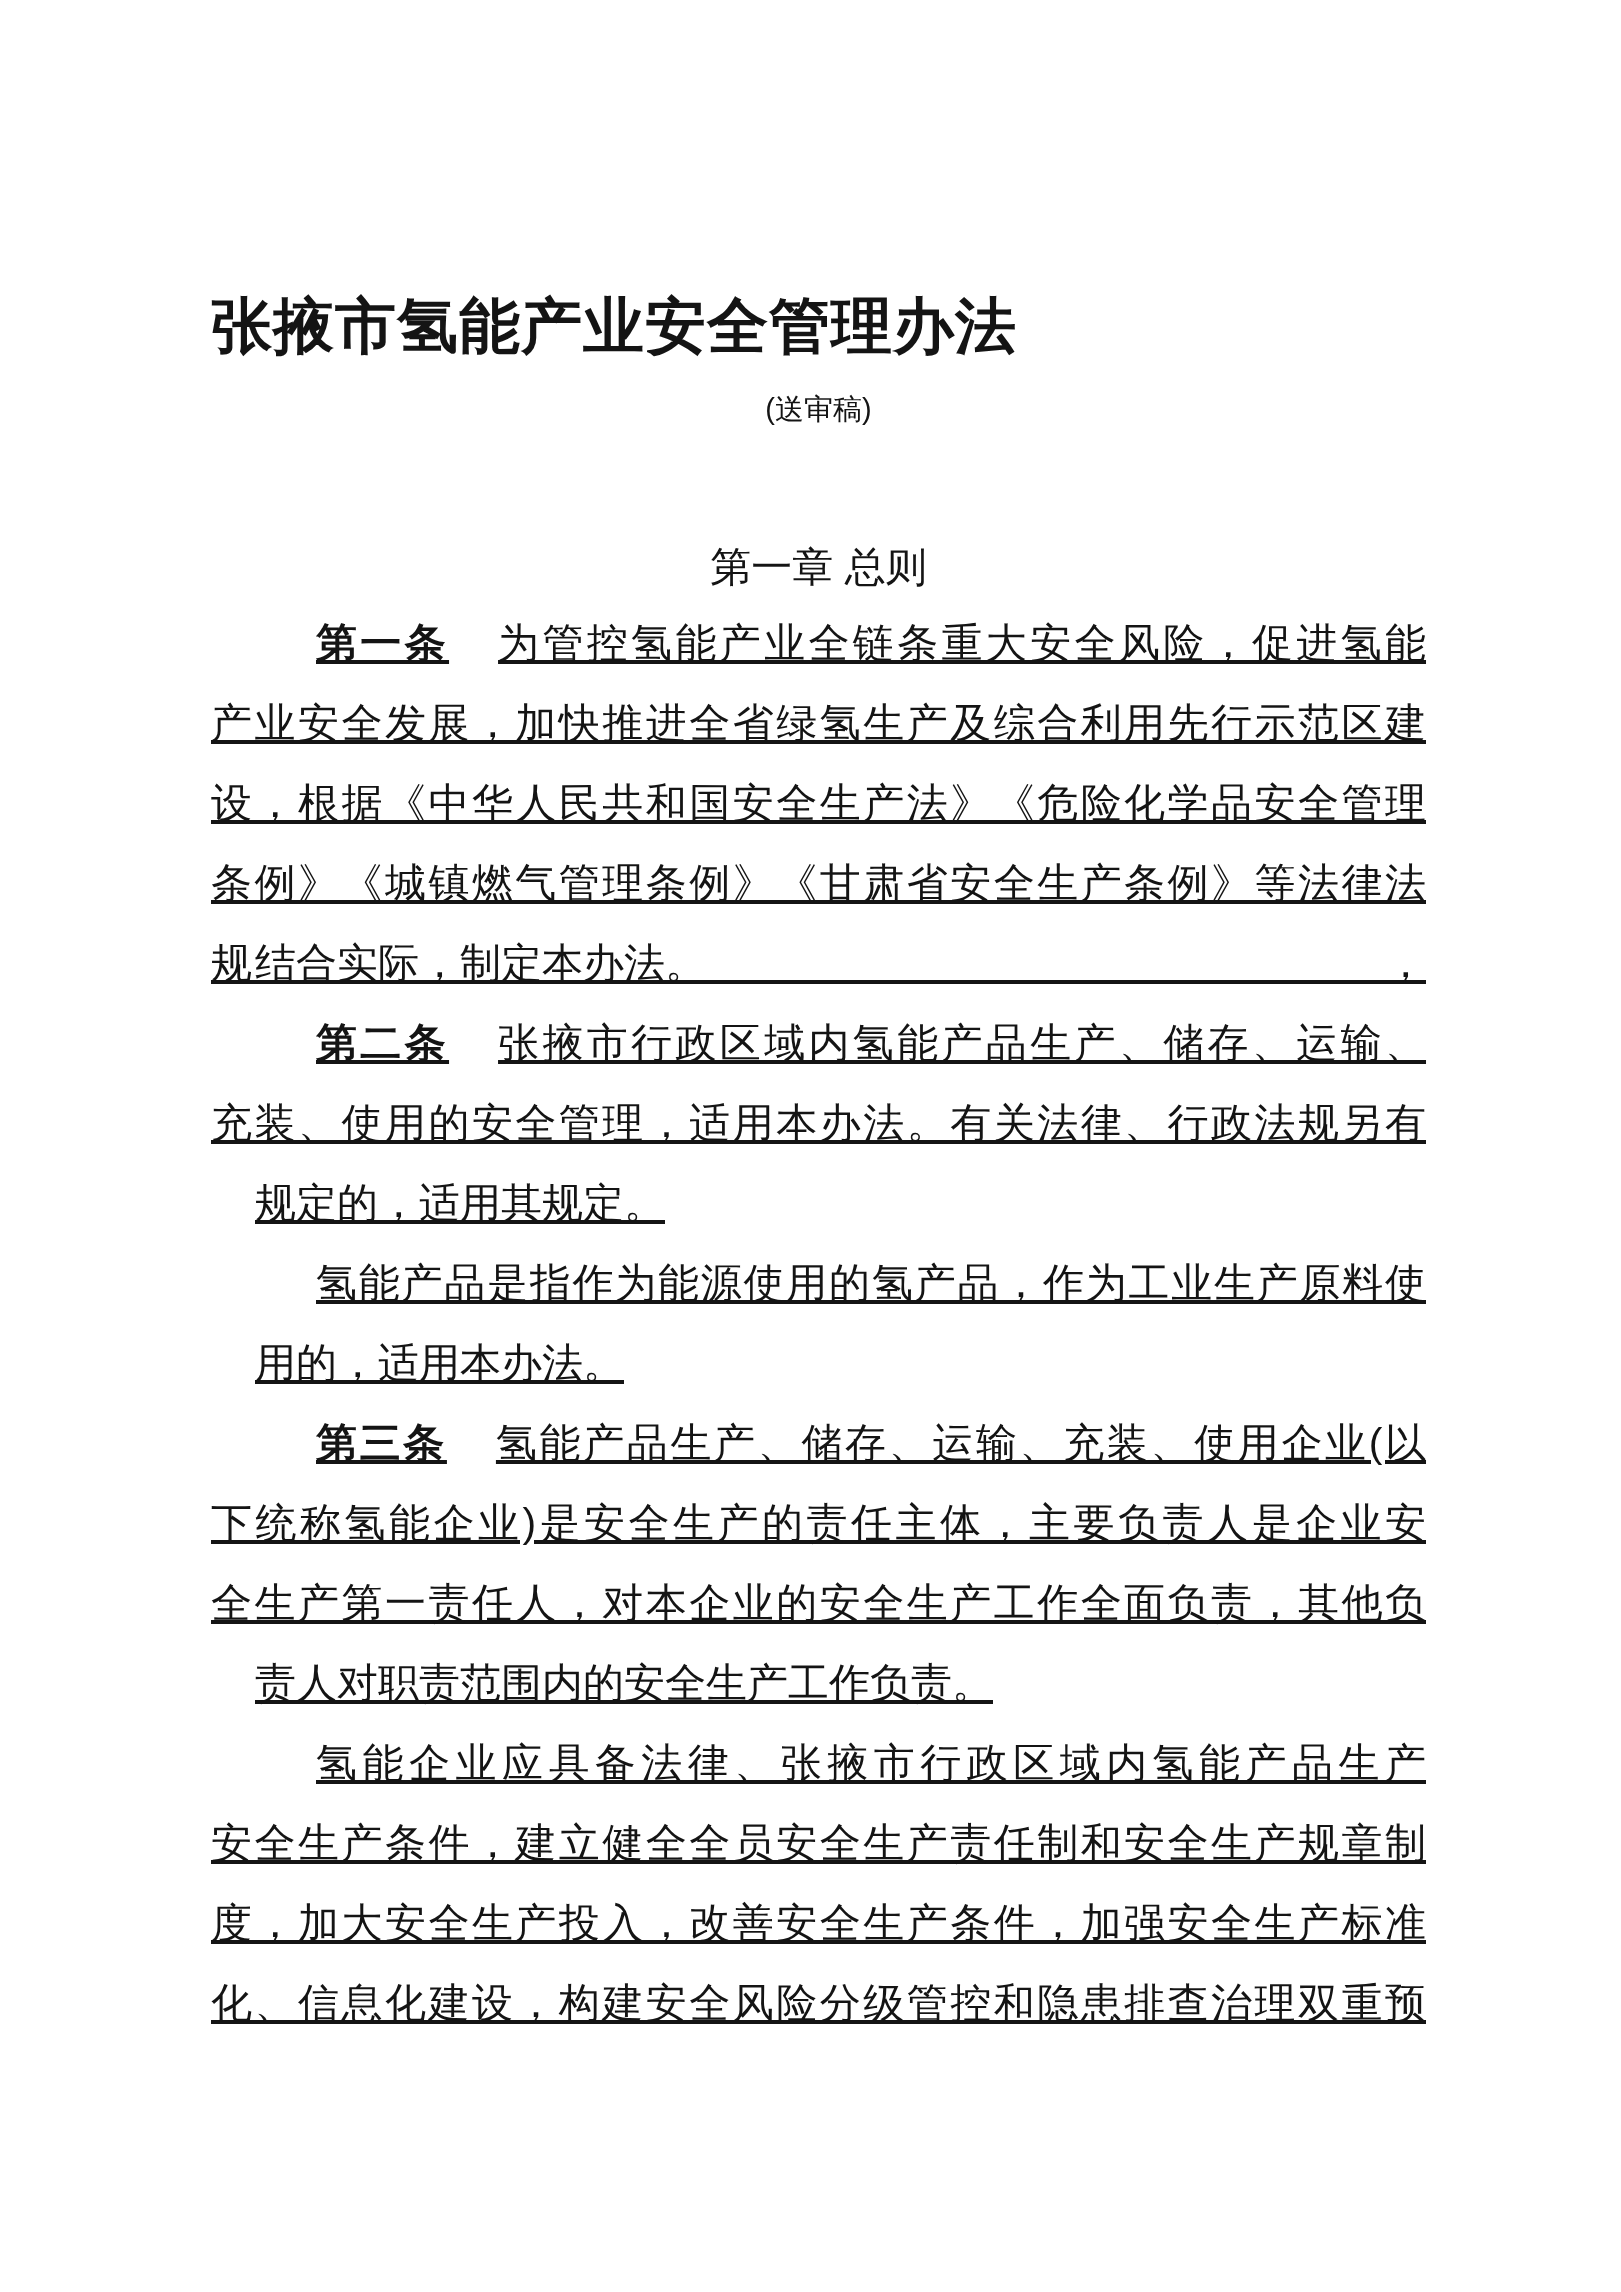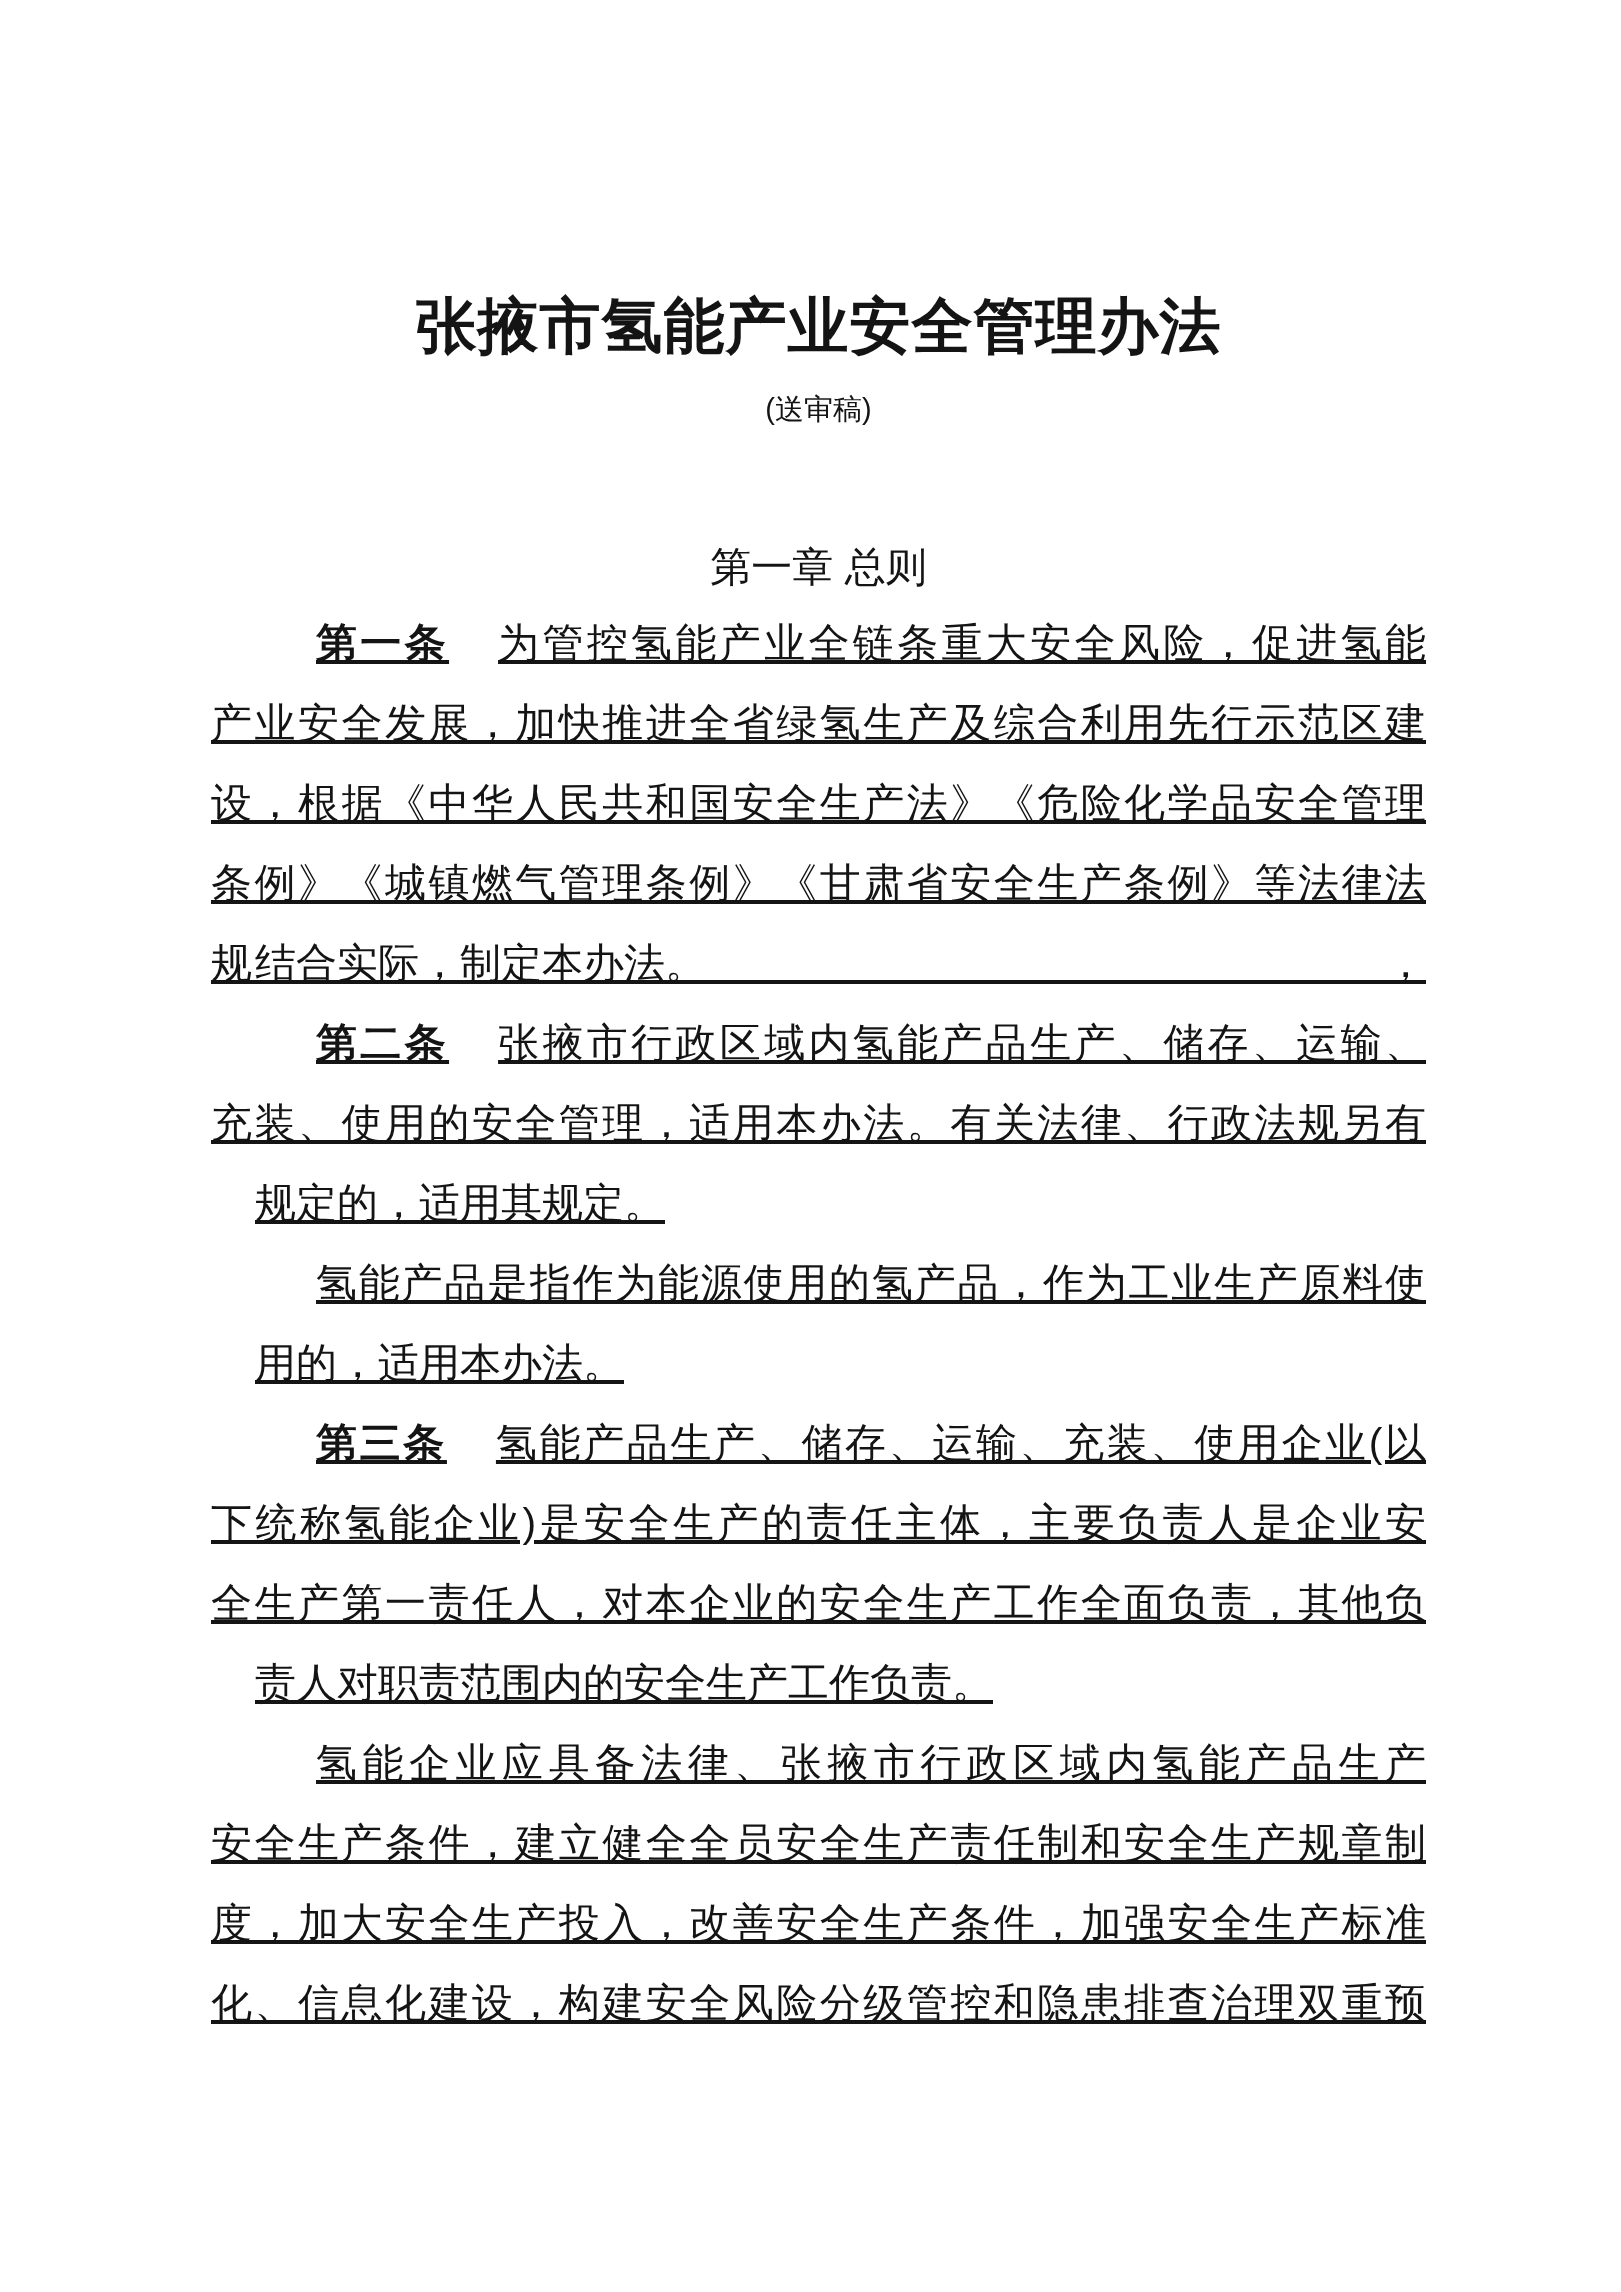--- a/index.html
+++ b/index.html
@@ -19,21 +19,20 @@
   .content {
     padding-left: 211px;
     padding-right: 195px; 
   }
   .doc-title {
     margin: 0;
     padding-top: 289px;
     font-size: 61px;
     line-height: 74px;
     font-weight: bold;
-    text-align: center;
     letter-spacing: 1px;
   }
   .doc-subtitle {
     margin-top: 19.6px;
     font-size: 29px;
     line-height: 53px;
     text-align: center;
   }
   .chapter-heading {
     margin-top: 104px;

